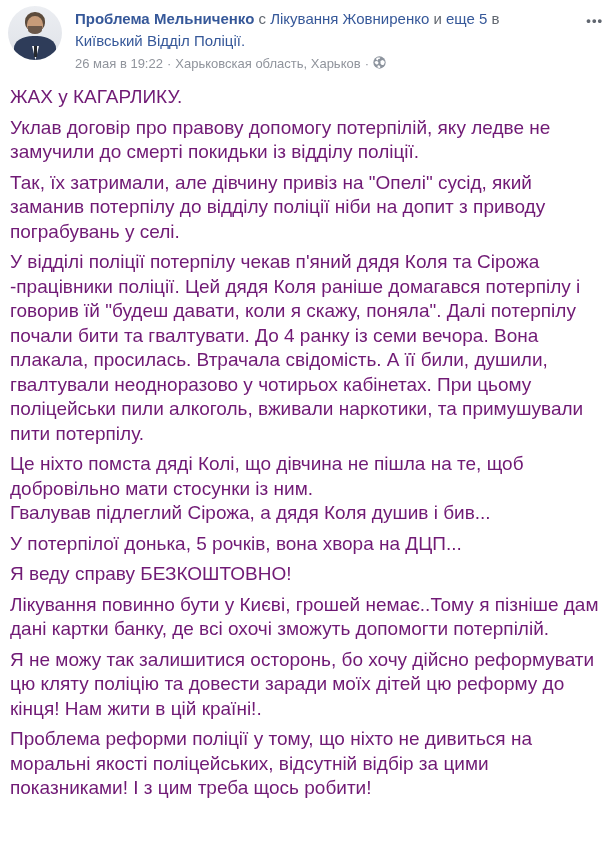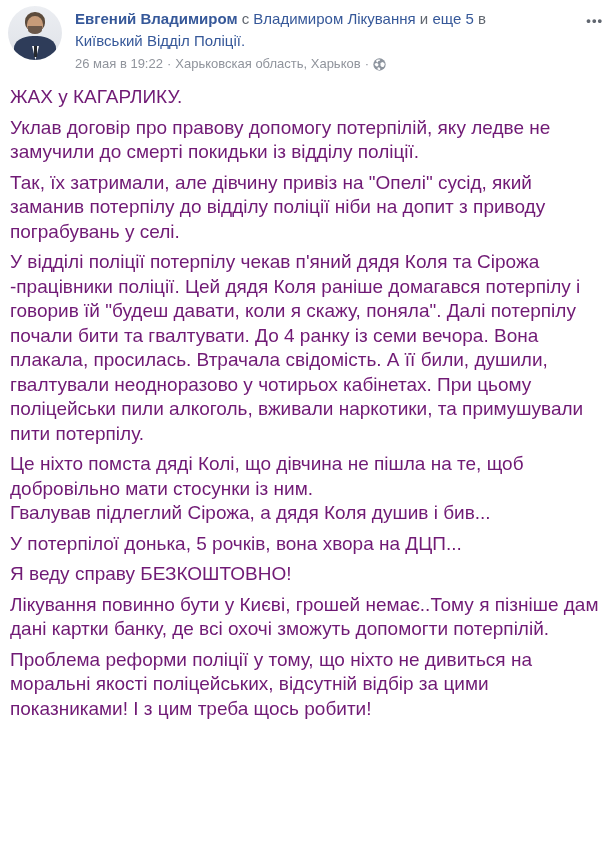--- a/index.html
+++ b/index.html
@@ -24,21 +24,21 @@
   .av-beard { position:absolute; top:20px; left:20px; width:14px; height:8px; border-radius:0 0 50% 50%; background:#6b584a; z-index:3; }
   .av-suit { position:absolute; bottom:-3px; left:6px; width:42px; height:27px; border-radius:45% 45% 0 0; background:#2e3c59; z-index:1; }
   .av-shirt { position:absolute; bottom:0; left:24px; width:7px; height:14px; background:#f7f8fa; clip-path: polygon(0 0, 100% 0, 50% 100%); z-index:4; }
   .av-tie { position:absolute; bottom:3px; left:26px; width:3px; height:11px; background:#26292e; z-index:5; }
 
   .header-text { flex: 1; margin-left: 13px; padding-top: 2px; min-width: 0; }
   .byline { font-size: 15px; line-height: 22px; color: #616770; }
   .byline a { text-decoration: none; color: #365899; cursor: pointer; }
   .byline a.bold { font-weight: bold; }
   .byline a.grp { display: block; }
-  .meta { margin-top: 4px; font-size: 13px; line-height: 16px; color: #90949c; display: flex; align-items: center; }
+  .meta { margin-top: 4px; font-size: 13px; line-height: 16px; color: #90949c; display: flex; align-items: flex-start; }
   .meta a { color: #90949c; text-decoration: none; cursor: pointer; }
   .meta .sep { margin: 0 4px; }
   .globe { display: inline-flex; align-items: center; }
   .globe svg { display: block; }
 
   .more {
     flex-shrink: 0;
     color: #616770; font-size: 13px; font-weight: bold;
     letter-spacing: 1px; line-height: 1;
     padding: 8px 2px 6px 6px; cursor: pointer;
@@ -65,21 +65,21 @@
     <div class="avatar">
       <div class="av-suit"></div>
       <div class="av-hair"></div>
       <div class="av-head"></div>
       <div class="av-beard"></div>
       <div class="av-shirt"></div>
       <div class="av-tie"></div>
     </div>
 
     <div class="header-text">
-      <div class="byline"><a class="bold">Евгений Владимиром</a><span> с </span><a>Владимиром Лікування</a><span> и </span><a>еще 5</a><span> в </span><a class="grp">Київський Відділ Поліції.</a></div>
+      <div class="byline"><a class="bold">Проблема Мельниченко</a><span> с </span><a>Лікування Жовниренко</a><span> и </span><a>еще 5</a><span> в </span><a class="grp">Київський Відділ Поліції.</a></div>
 
       <div class="meta">
         <a>26 мая в 19:22</a>
         <span class="sep">·</span>
         <a>Харьковская область, Харьков</a>
         <span class="sep">·</span>
         <span class="globe">
           <svg width="13" height="13" viewBox="0 0 16 16">
             <circle cx="8" cy="8" r="7.6" fill="#8d949e"></circle>
             <path fill="#ffffff" d="M4.9 2.3c1.3-.6 2.8-.7 4.1-.3l-.6 1.5-1.9.3-.5 1.6-1.7-.6-.5-1.4z"></path>
@@ -97,16 +97,17 @@
   <div class="body">
       <p class="para">ЖАХ у КАГАРЛИКУ.</p>
       <p class="para">Уклав договір про правову допомогу потерпілій, яку ледве не замучили до смерті покидьки із відділу поліції.</p>
       <p class="para">Так, їх затримали, але дівчину привіз на "Опелі" сусід, який заманив потерпілу до відділу поліції ніби на допит з приводу пограбувань у селі.</p>
       <p class="para">У відділі поліції потерпілу чекав п'яний дядя Коля та Сірожа -працівники поліції. Цей дядя Коля раніше домагався потерпілу і говорив їй "будеш давати, коли я скажу, поняла". Далі потерпілу почали бити та гвалтувати. До 4 ранку із семи вечора. Вона плакала, просилась. Втрачала свідомість. А її били, душили, гвалтували неодноразово у чотирьох кабінетах. При цьому поліцейськи пили алкоголь, вживали наркотики, та примушували пити потерпілу.</p>
       <p class="para">Це ніхто помста дяді Колі, що дівчина не пішла на те, щоб добровільно мати стосунки із ним.
 Гвалував підлеглий Сірожа, а дядя Коля душив і бив...</p>
       <p class="para">У потерпілої донька, 5 рочків, вона хвора на ДЦП...</p>
       <p class="para">Я веду справу БЕЗКОШТОВНО!</p>
       <p class="para">Лікування повинно бути у Києві, грошей немає..Тому я пізніше дам дані картки банку, де всі охочі зможуть допомогти потерпілій.</p>
+      <p class="para">Я не можу так залишитися осторонь, бо хочу дійсно реформувати цю кляту поліцію та довести заради моїх дітей цю реформу до кінця! Нам жити в цій країні!.</p>
       <p class="para">Проблема реформи поліції у тому, що ніхто не дивиться на моральні якості поліцейських, відсутній відбір за цими показниками! І з цим треба щось робити!</p>
     </div>
 
 </div>
 
 </body></html>

